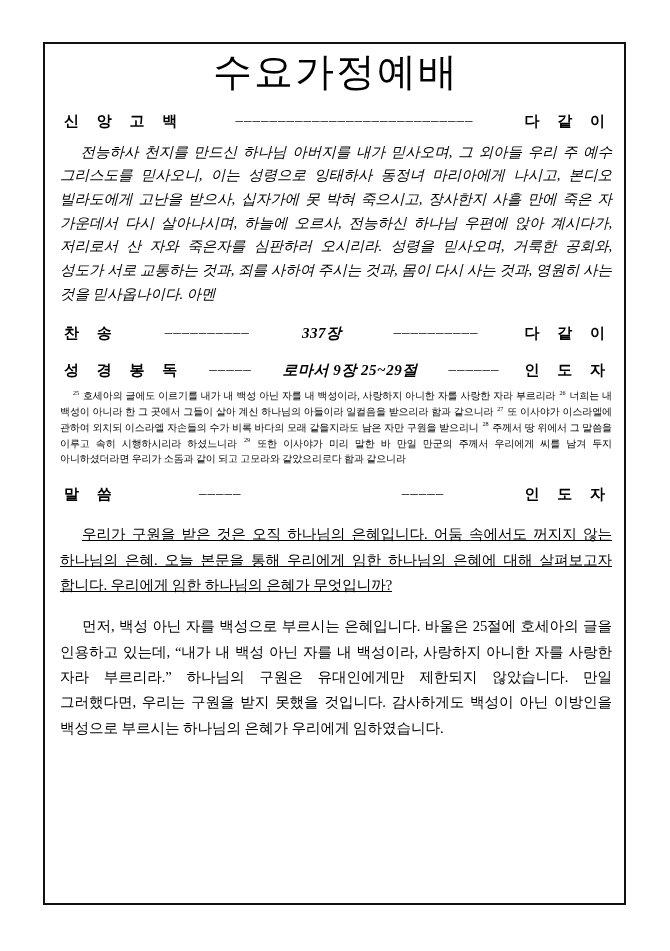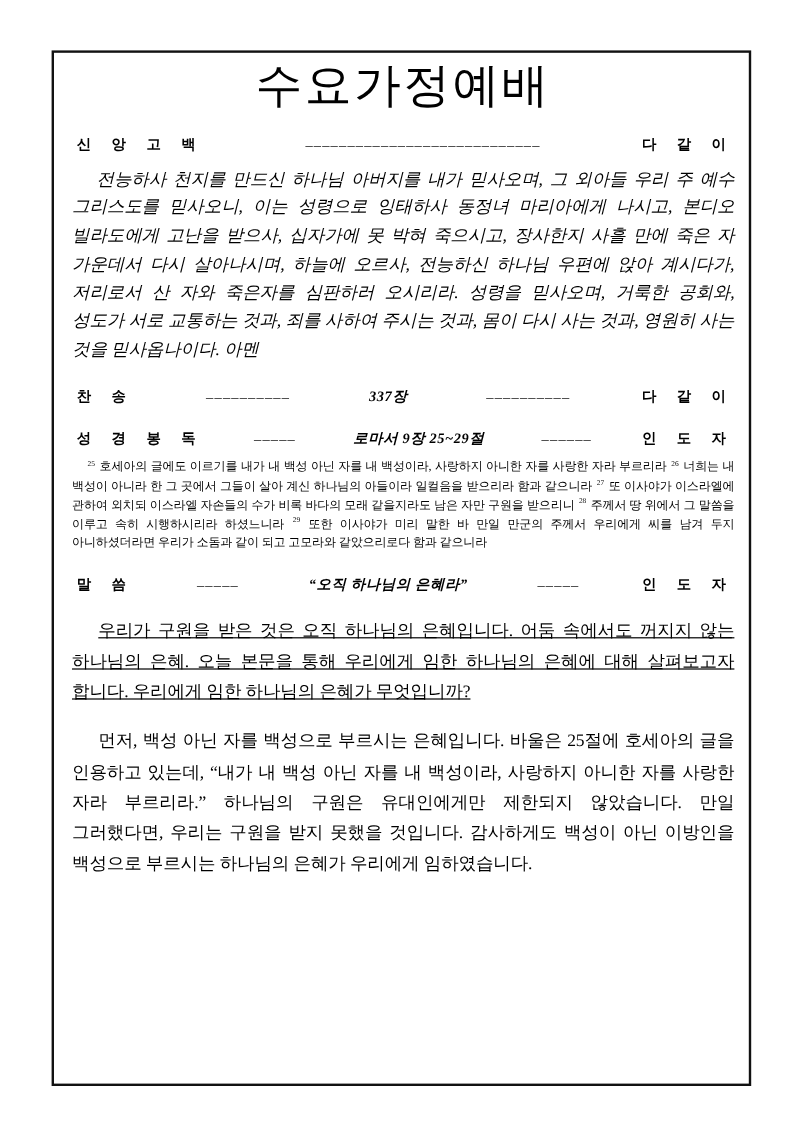--- a/index.html
+++ b/index.html
@@ -61,24 +61,24 @@
     font-size: 15.5px;
     font-weight: 700;
     letter-spacing: 0.6px;
     margin: 4px 18px 0 0;
     white-space: nowrap;
   }
 
   
   .order-row {
     display: flex;
-    align-items: flex-end;
+    align-items: flex-start;
     width: 100%;
     margin: 18px 0 0 0;
-    font-size: 12px;
+    font-size: 15px;
     font-weight: 700;
     white-space: nowrap;
   }
   .order-row .oname {
     letter-spacing: 7px;
     flex: 0 0 auto;
     padding-left: 4px;
   }
   .order-row .dash-l,
   .order-row .dash-r {
@@ -182,21 +182,20 @@
       <span class="otitle">로마서 9장 25~29절</span>
       <span class="dash-r">––––––</span>
       <span class="orole">인 도 자</span>
     </div>
 
     <p class="scripture-par" id="scripture-body"><sup>25</sup><span> 호세아의 글에도 이르기를 내가 내 백성 아닌 자를 내 백성이라, 사랑하지 아니한 자를 사랑한 자라 부르리라 </span><sup>26</sup><span> 너희는 내 백성이 아니라 한 그 곳에서 그들이 살아 계신 하나님의 아들이라 일컬음을 받으리라 함과 같으니라 </span><sup>27</sup><span> 또 이사야가 이스라엘에 관하여 외치되 이스라엘 자손들의 수가 비록 바다의 모래 같을지라도 남은 자만 구원을 받으리니 </span><sup>28</sup><span> 주께서 땅 위에서 그 말씀을 이루고 속히 시행하시리라 하셨느니라 </span><sup>29</sup><span> 또한 이사야가 미리 말한 바 만일 만군의 주께서 우리에게 씨를 남겨 두지 아니하셨더라면 우리가 소돔과 같이 되고 고모라와 같았으리로다 함과 같으니라</span></p>
 
     <div class="order-row sp-top-14">
       <span class="oname">말        씀</span>
       <span class="dash-l">–––––</span>
-      <span class="otitle">“오직 하나님의 은혜라”</span>
       <span class="dash-r">–––––</span>
       <span class="orole">인 도 자</span>
     </div>
 
     <p class="sermon-par first">우리가 구원을 받은 것은 오직 하나님의 은혜입니다. 어둠 속에서도 꺼지지 않는 하나님의 은혜. 오늘 본문을 통해 우리에게 임한 하나님의 은혜에 대해 살펴보고자 합니다. 우리에게 임한 하나님의 은혜가 무엇입니까?</p>
     <p class="sermon-par">먼저, 백성 아닌 자를 백성으로 부르시는 은혜입니다. 바울은 25절에 호세아의 글을 인용하고 있는데, “내가 내 백성 아닌 자를 내 백성이라, 사랑하지 아니한 자를 사랑한 자라 부르리라.” 하나님의 구원은 유대인에게만 제한되지 않았습니다. 만일 그러했다면, 우리는 구원을 받지 못했을 것입니다. 감사하게도 백성이 아닌 이방인을 백성으로 부르시는 하나님의 은혜가 우리에게 임하였습니다.</p>
 
   </div>
 </div>
 

